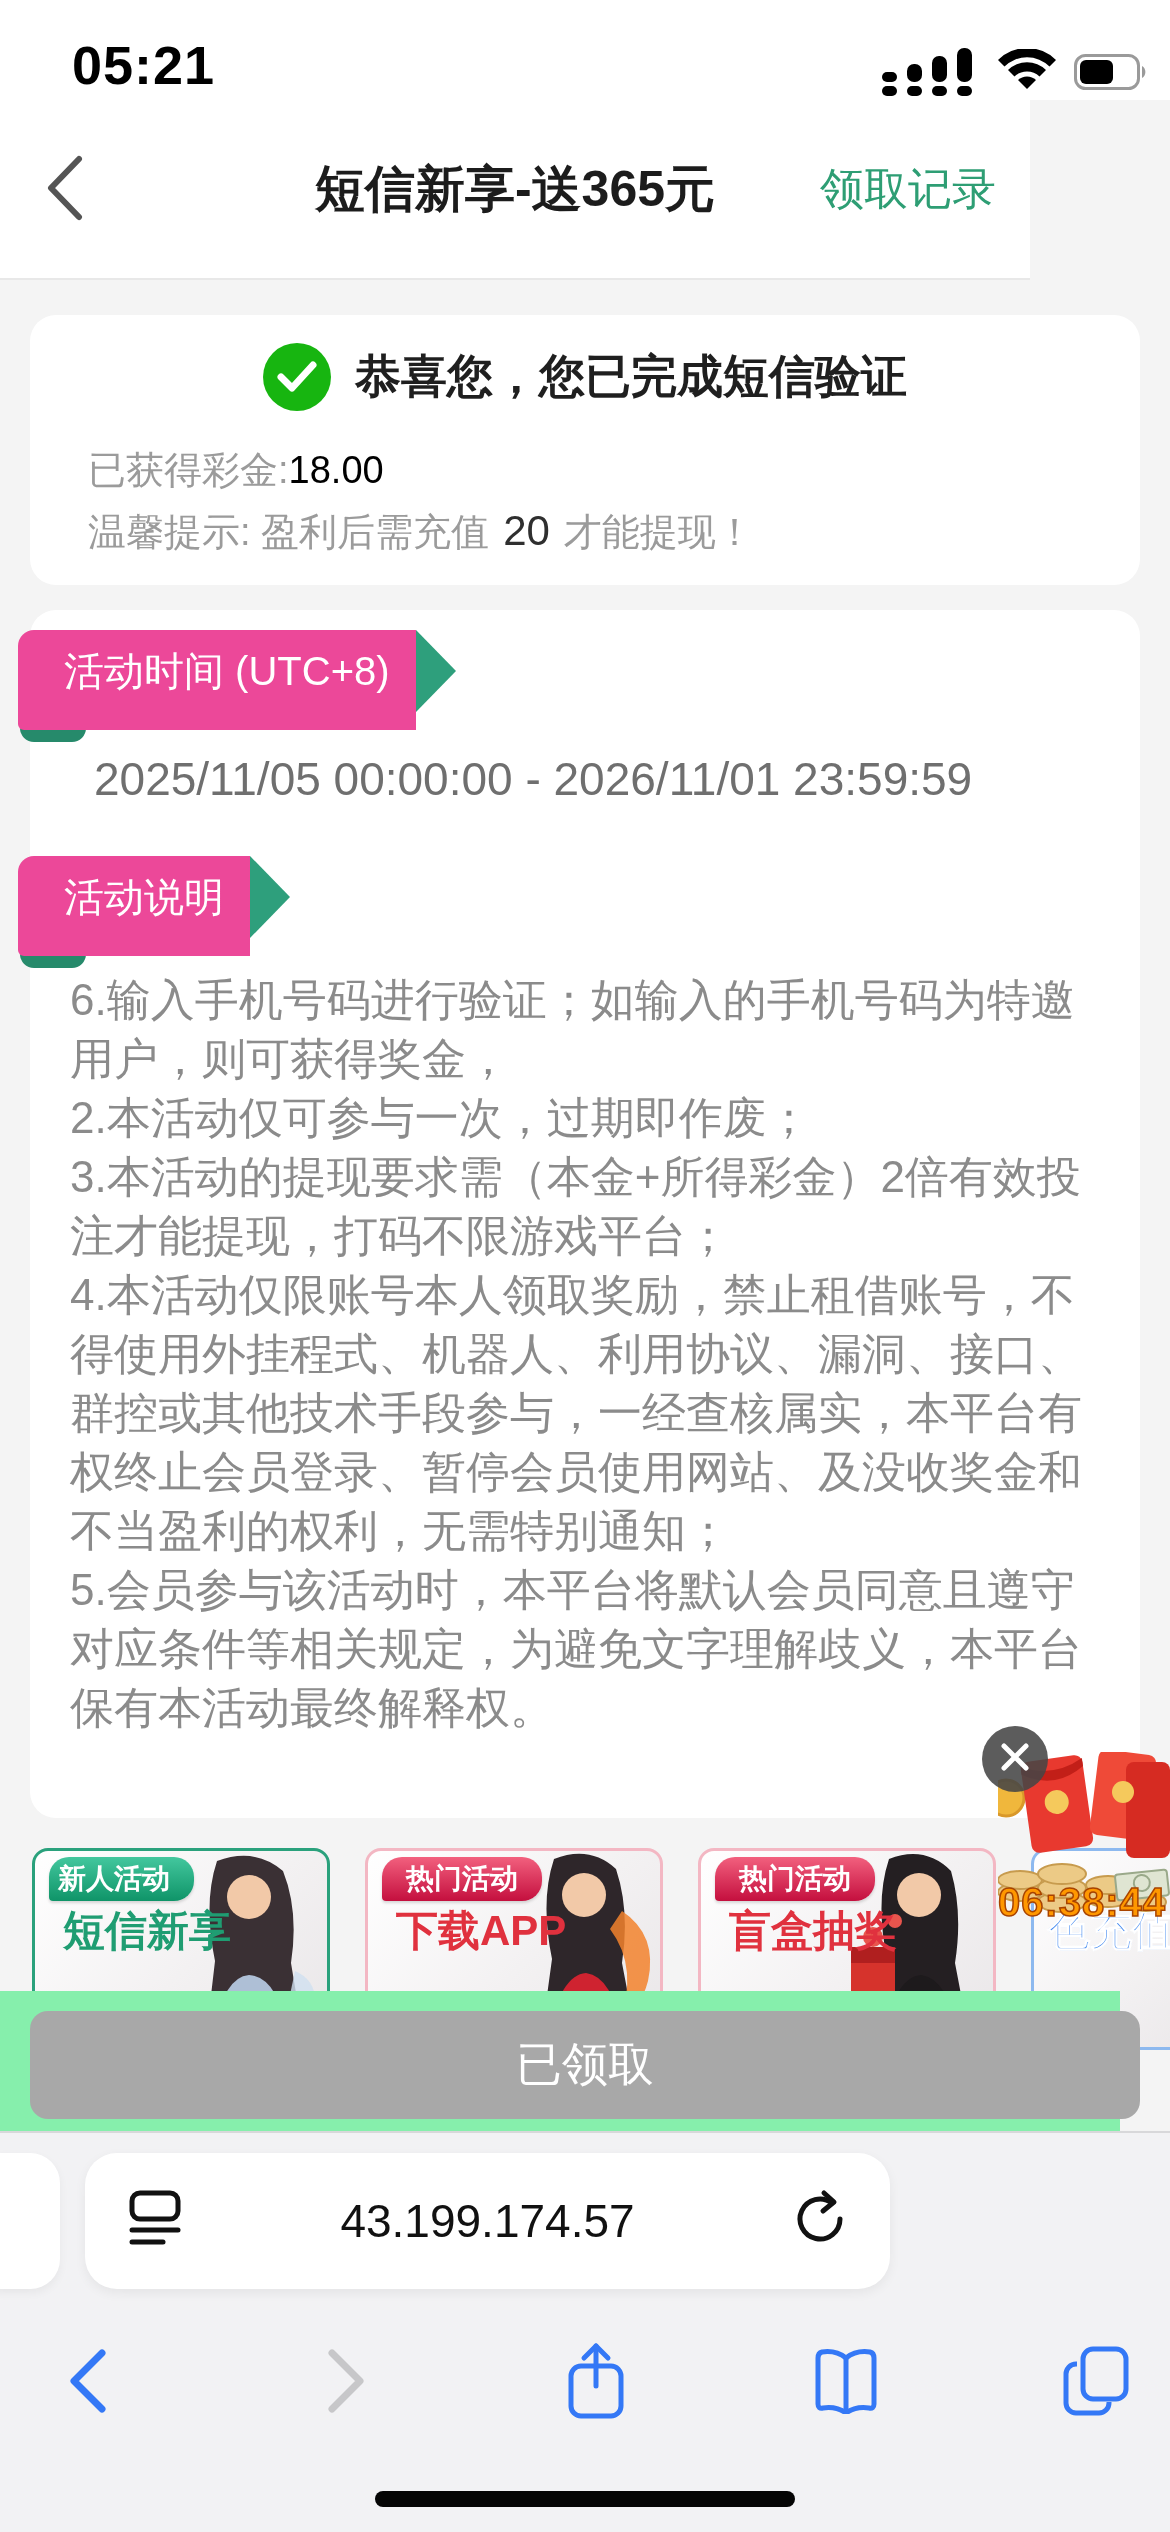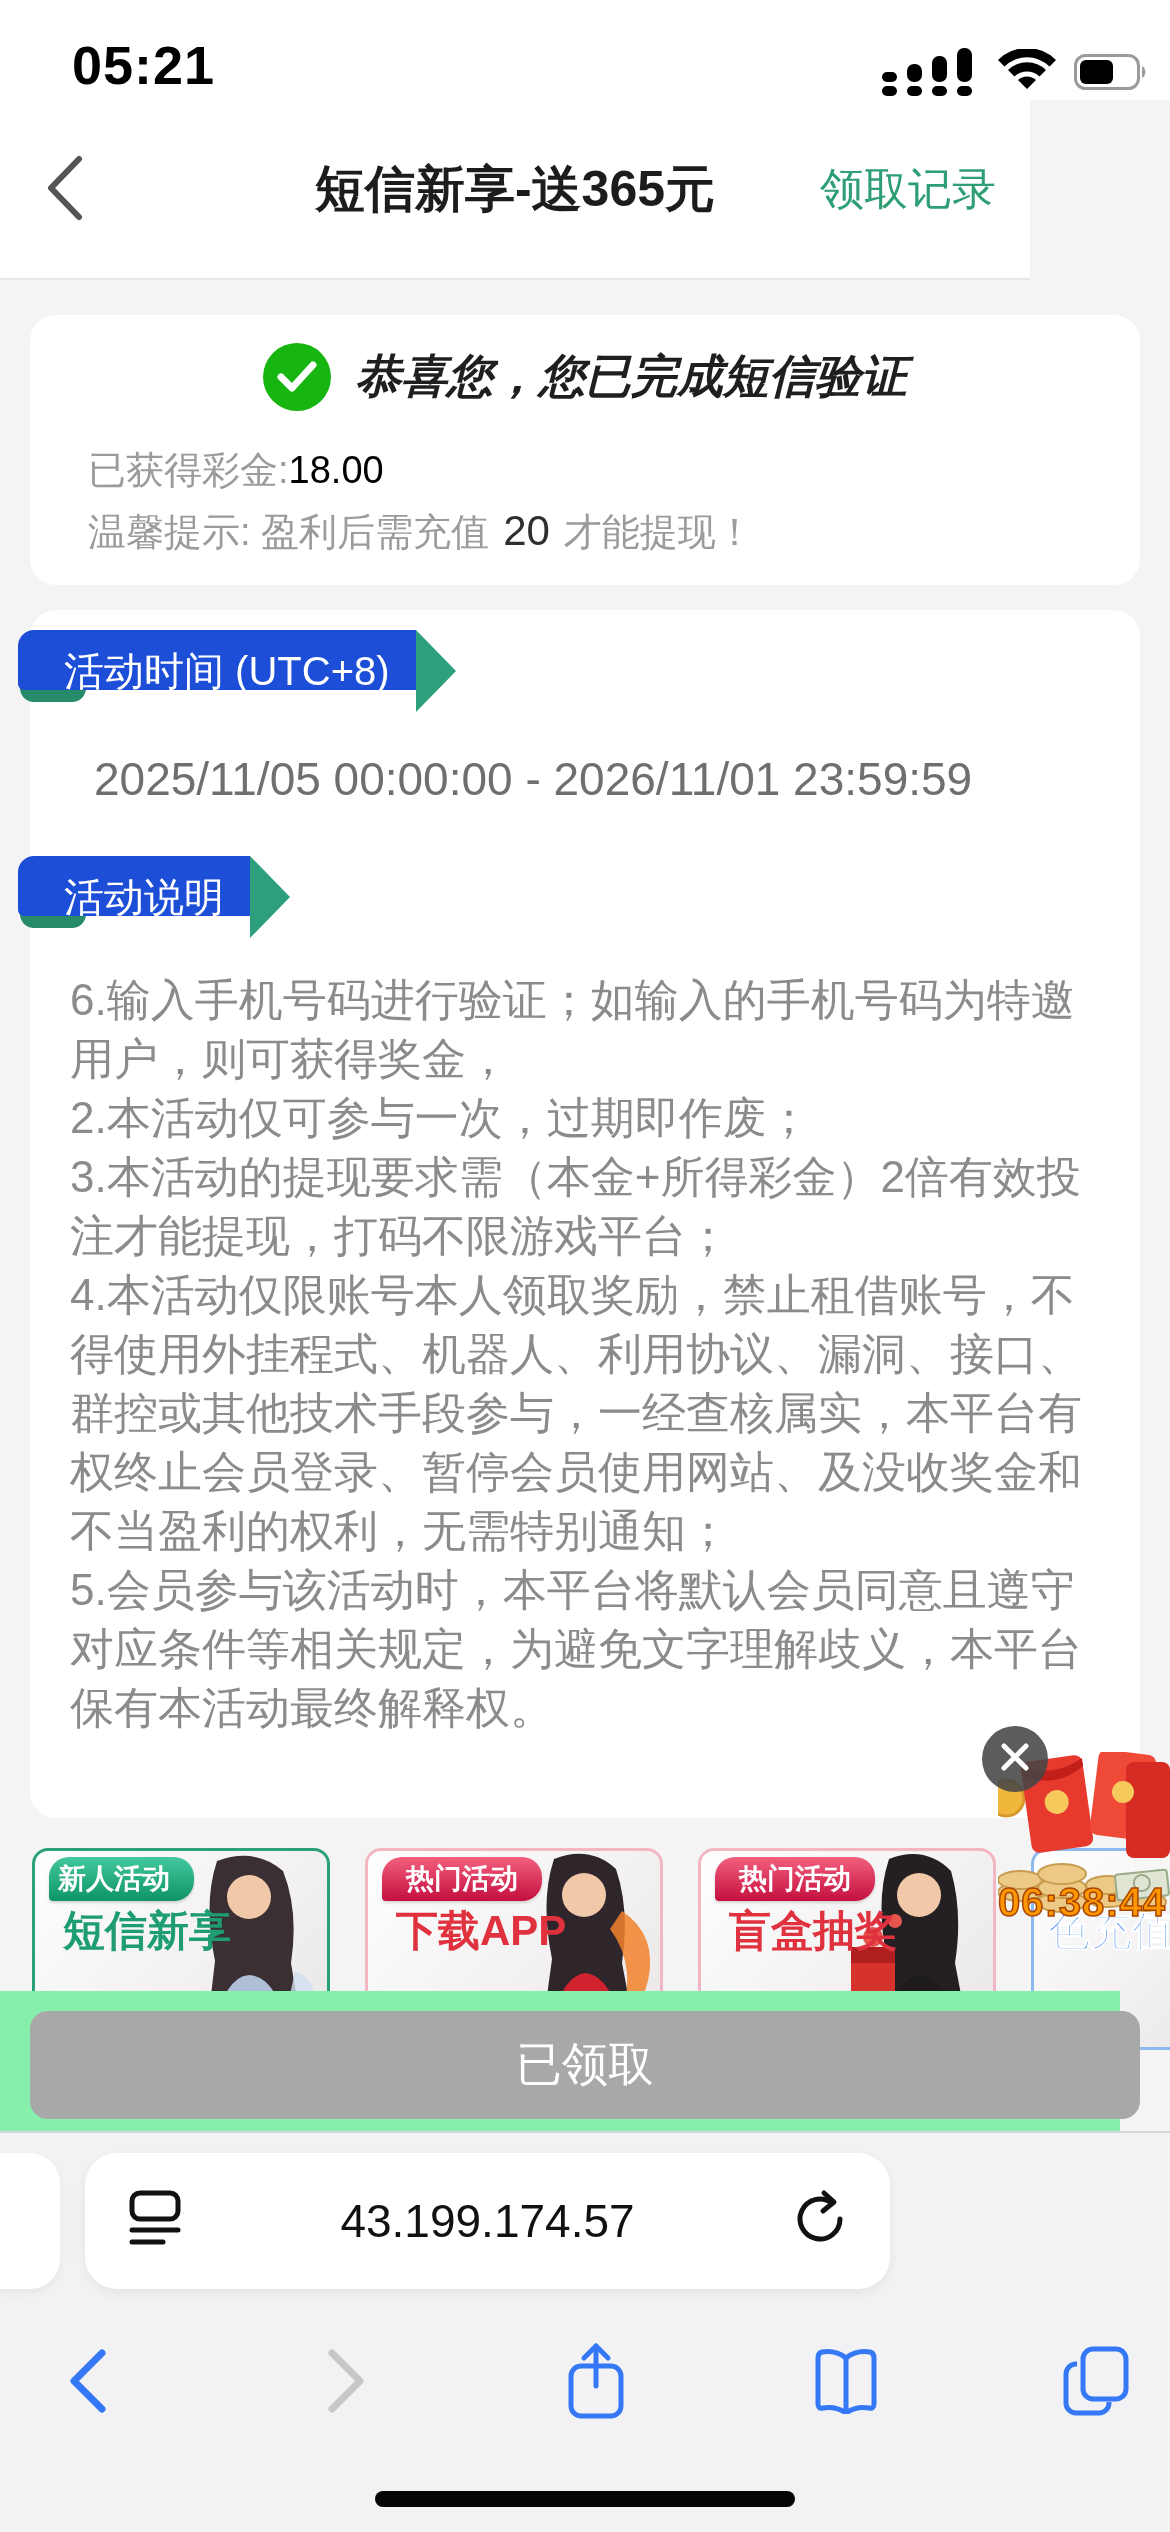--- a/index.html
+++ b/index.html
@@ -12,28 +12,28 @@
   
   .nav{position:absolute;top:100px;left:0;width:1030px;height:178px;background:#fff;border-bottom:2px solid #e8e8e8;z-index:10;}
   .nav-back{position:absolute;left:30px;top:50px;width:70px;height:80px;display:flex;align-items:center;justify-content:center;}
   .nav-title{position:absolute;left:0;top:0;width:100%;height:100%;display:flex;align-items:center;justify-content:center;
     font-size:50px;font-weight:700;color:#1c1c1c;}
   .nav-link{position:absolute;right:34px;top:0;height:100%;display:flex;align-items:center;font-size:44px;color:#2e9e74;}
   
   .result-card{position:absolute;left:30px;top:315px;width:1110px;height:270px;background:#fff;border-radius:26px;z-index:2;}
   .congrats-row{position:absolute;top:28px;left:0;width:100%;display:flex;align-items:center;justify-content:center;gap:24px;}
   .check-circle{width:68px;height:68px;border-radius:50%;background:#17b510;display:flex;align-items:center;justify-content:center;flex:0 0 auto;}
-  .congrats-text{font-size:46px;font-weight:700;color:#1f1f1f;font-style:italic;}
+  .congrats-text{font-size:46px;font-weight:700;color:#1f1f1f;}
   .bonus-line{position:absolute;left:58px;top:130px;font-size:38px;color:#9b9b9b;}
   .bonus-amount{color:#000000;text-align:center;}
   .tip-line{position:absolute;left:58px;top:192px;font-size:38px;color:#9b9b9b;}
   .tip-amount{color:#2f2f2f;font-size:42px;margin:0 14px;}
   
   .details-card{position:absolute;left:30px;top:610px;width:1110px;height:1208px;background:#fff;border-radius:26px;z-index:1;}
-  .ribbon{position:absolute;left:-12px;height:60px;line-height:82px;background:#1d4ed8;color:#fff;
+  .ribbon{position:absolute;left:-12px;height:100px;line-height:82px;background:#ec4899;color:#fff;
     font-size:40px;padding:0 26px 0 46px;border-radius:16px 0 0 6px;white-space:nowrap;}
   .ribbon::after{content:"";position:absolute;right:-40px;top:0;width:0;height:0;
     border-top:41px solid transparent;border-bottom:41px solid transparent;border-left:40px solid #2e9f7c;}
   .ribbon::before{content:"";position:absolute;left:2px;bottom:-12px;width:66px;height:26px;background:#26real8a6b;
     background:#268a6b;border-radius:0 0 14px 14px;z-index:-1;}
   .ribbon-time{top:20px;}
   .ribbon-rules{top:246px;}
   .date-range{position:absolute;left:40px;top:142px;font-size:46px;color:#6f6f6f;letter-spacing:0px;margin-left:24px;}
   .rules{position:absolute;left:40px;top:360px;width:1030px;font-size:44px;line-height:59px;color:#8b8b8b;}
   .rules p{margin:0;}

